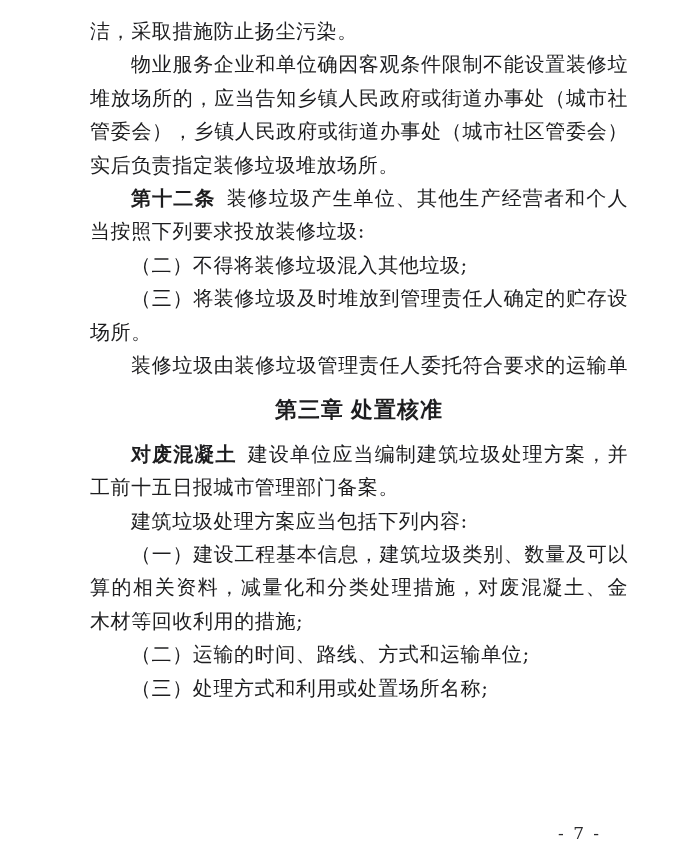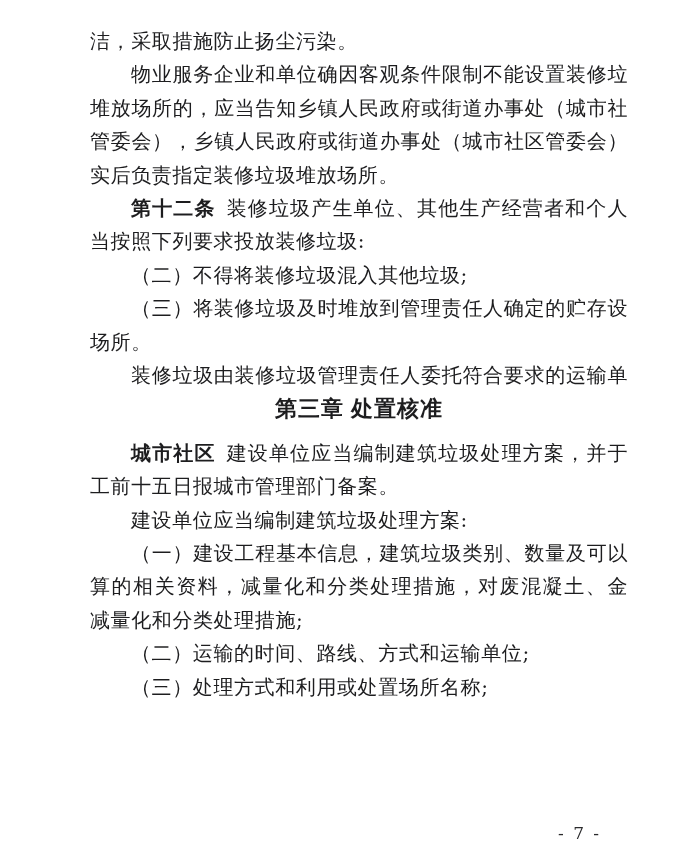--- a/index.html
+++ b/index.html
@@ -12,21 +12,21 @@
     width: 700px;
     height: 856px;
     background: #ffffff;
     overflow: hidden;
     font-family: "DejaVu Serif", "Liberation Serif", serif;
     color: #1d1d1f;
   }
   .doc-body {
     position: absolute;
     left: 90px;
-    top: 25px;
+    top: 15px;
     width: 538px;
   }
   .line {
     font-size: 20px;
     line-height: 33.4px;
     letter-spacing: 0.6px;
     white-space: nowrap;
     text-align: left;
   }
   .line.indent {
@@ -38,21 +38,21 @@
     text-align-last: justify;
     overflow: hidden;
     height: 33.4px;
   }
   .article-no {
     font-family: Liberation Mono, monospace;
     font-weight: 700;
     margin-right: 11px;
   }
   .chapter {
-    margin: 0 0 11px 0;
+    margin: 11px 0 11px 0;
     font-size: 22px;
     line-height: 33.4px;
     text-align: center;
     font-family: "Liberation Sans", "DejaVu Sans", sans-serif;
     font-weight: 700;
     white-space: nowrap;
     letter-spacing: 1px;
   }
   .page-number {
     position: absolute;
@@ -74,23 +74,23 @@
       <div class="line stretch">堆放场所的，应当告知乡镇人民政府或街道办事处（城市社区</div>
       <div class="line stretch">管委会），乡镇人民政府或街道办事处（城市社区管委会）核</div>
       <div class="line">实后负责指定装修垃圾堆放场所。</div>
       <div class="line indent stretch"><span class="article-no">第十二条</span><span>装修垃圾产生单位、其他生产经营者和个人应</span></div>
       <div class="line">当按照下列要求投放装修垃圾:</div>
       <div class="line indent">（二）不得将装修垃圾混入其他垃圾;</div>
       <div class="line indent stretch">（三）将装修垃圾及时堆放到管理责任人确定的贮存设施、</div>
       <div class="line">场所。</div>
       <div class="line indent stretch">装修垃圾由装修垃圾管理责任人委托符合要求的运输单位</div>
       <h2 class="chapter">第三章 处置核准</h2>
-      <div class="line indent stretch"><span class="article-no">城市社区</span><span>建设单位应当编制建筑垃圾处理方案，并于开</span></div>
+      <div class="line indent stretch"><span class="article-no">对废混凝土</span><span>建设单位应当编制建筑垃圾处理方案，并于开</span></div>
       <div class="line">工前十五日报城市管理部门备案。</div>
-      <div class="line indent">建设单位应当编制建筑垃圾处理方案:</div>
+      <div class="line indent">建筑垃圾处理方案应当包括下列内容:</div>
       <div class="line indent stretch">（一）建设工程基本信息，建筑垃圾类别、数量及可以核</div>
       <div class="line stretch">算的相关资料，减量化和分类处理措施，对废混凝土、金属、</div>
-      <div class="line">减量化和分类处理措施;</div>
+      <div class="line">木材等回收利用的措施;</div>
       <div class="line indent">（二）运输的时间、路线、方式和运输单位;</div>
       <div class="line indent">（三）处理方式和利用或处置场所名称;</div>
     </main>
   <div class="page-number">- 7 -</div>
 </div>
 
 </body></html>

